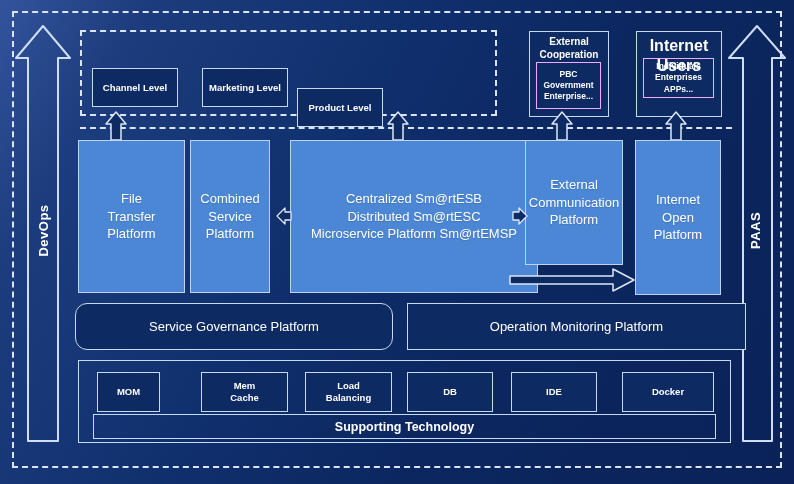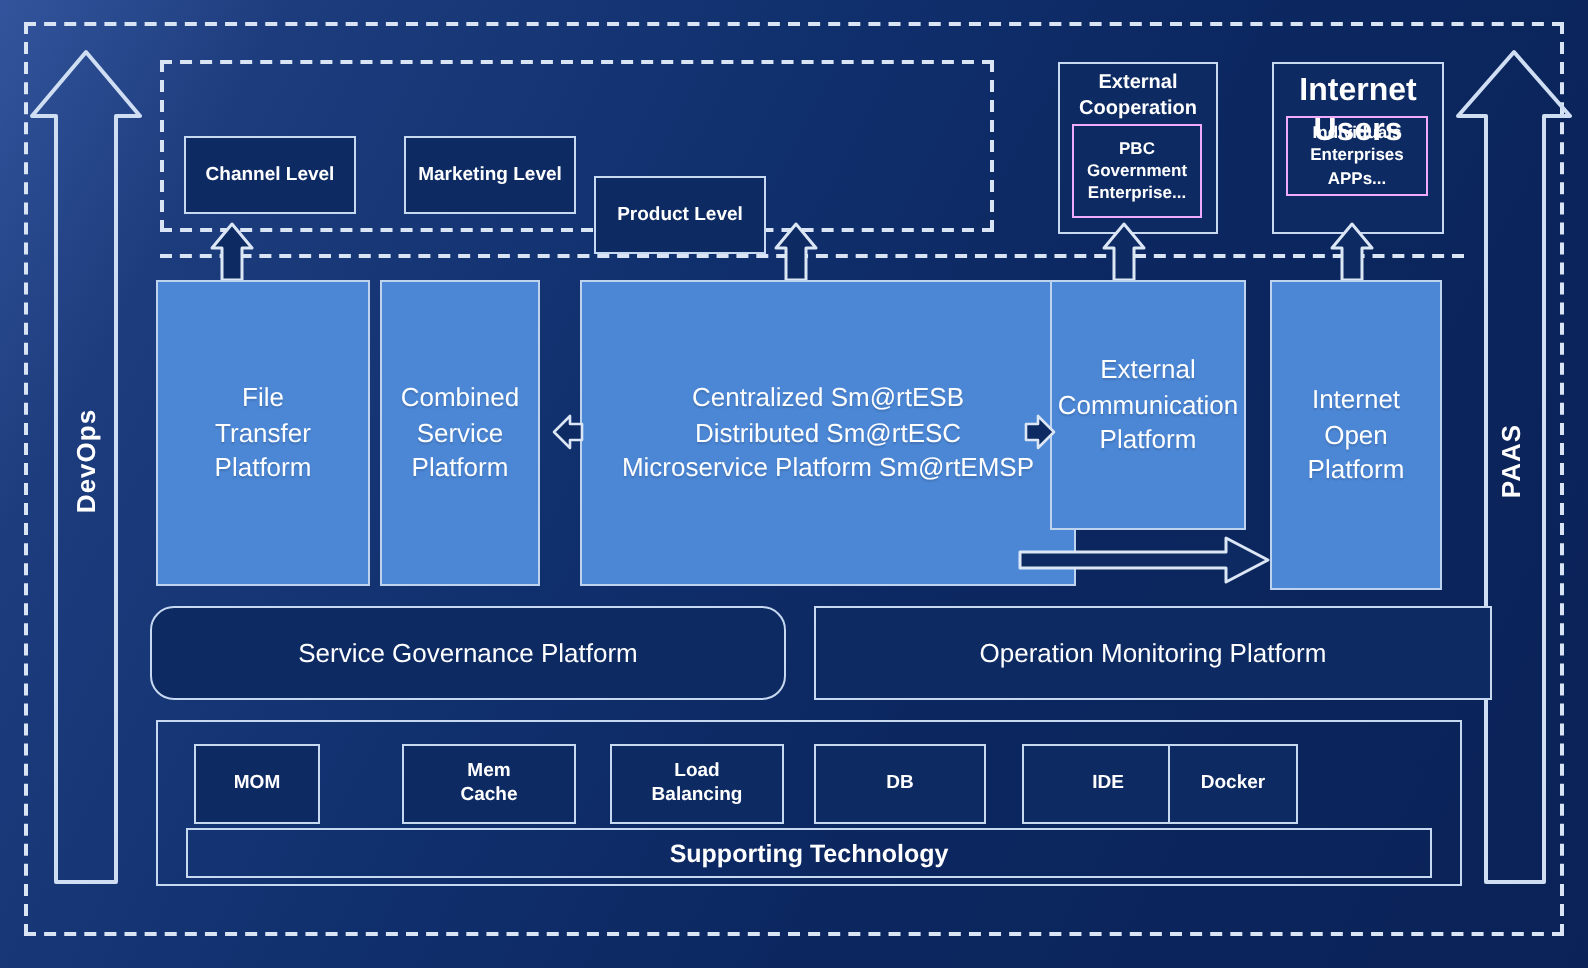--- a/index.html
+++ b/index.html
@@ -169,21 +169,21 @@
   <div class="dark-box tech-box" style="left:305px; width:87px;">
     <span class="lbl">Load
 Balancing</span>
   </div>
   <div class="dark-box tech-box" style="left:407px; width:86px;">
     <span class="lbl">DB</span>
   </div>
   <div class="dark-box tech-box" style="left:511px; width:86px;">
     <span class="lbl">IDE</span>
   </div>
-  <div class="dark-box tech-box" style="left:584px; width:65px;">
+  <div class="dark-box tech-box" style="left:622px; width:92px;">
     <span class="lbl">Docker</span>
   </div>
 
   <div class="support-bar">
     <span>Supporting Technology</span>
   </div>
 
 </div>
 
 </body></html>

